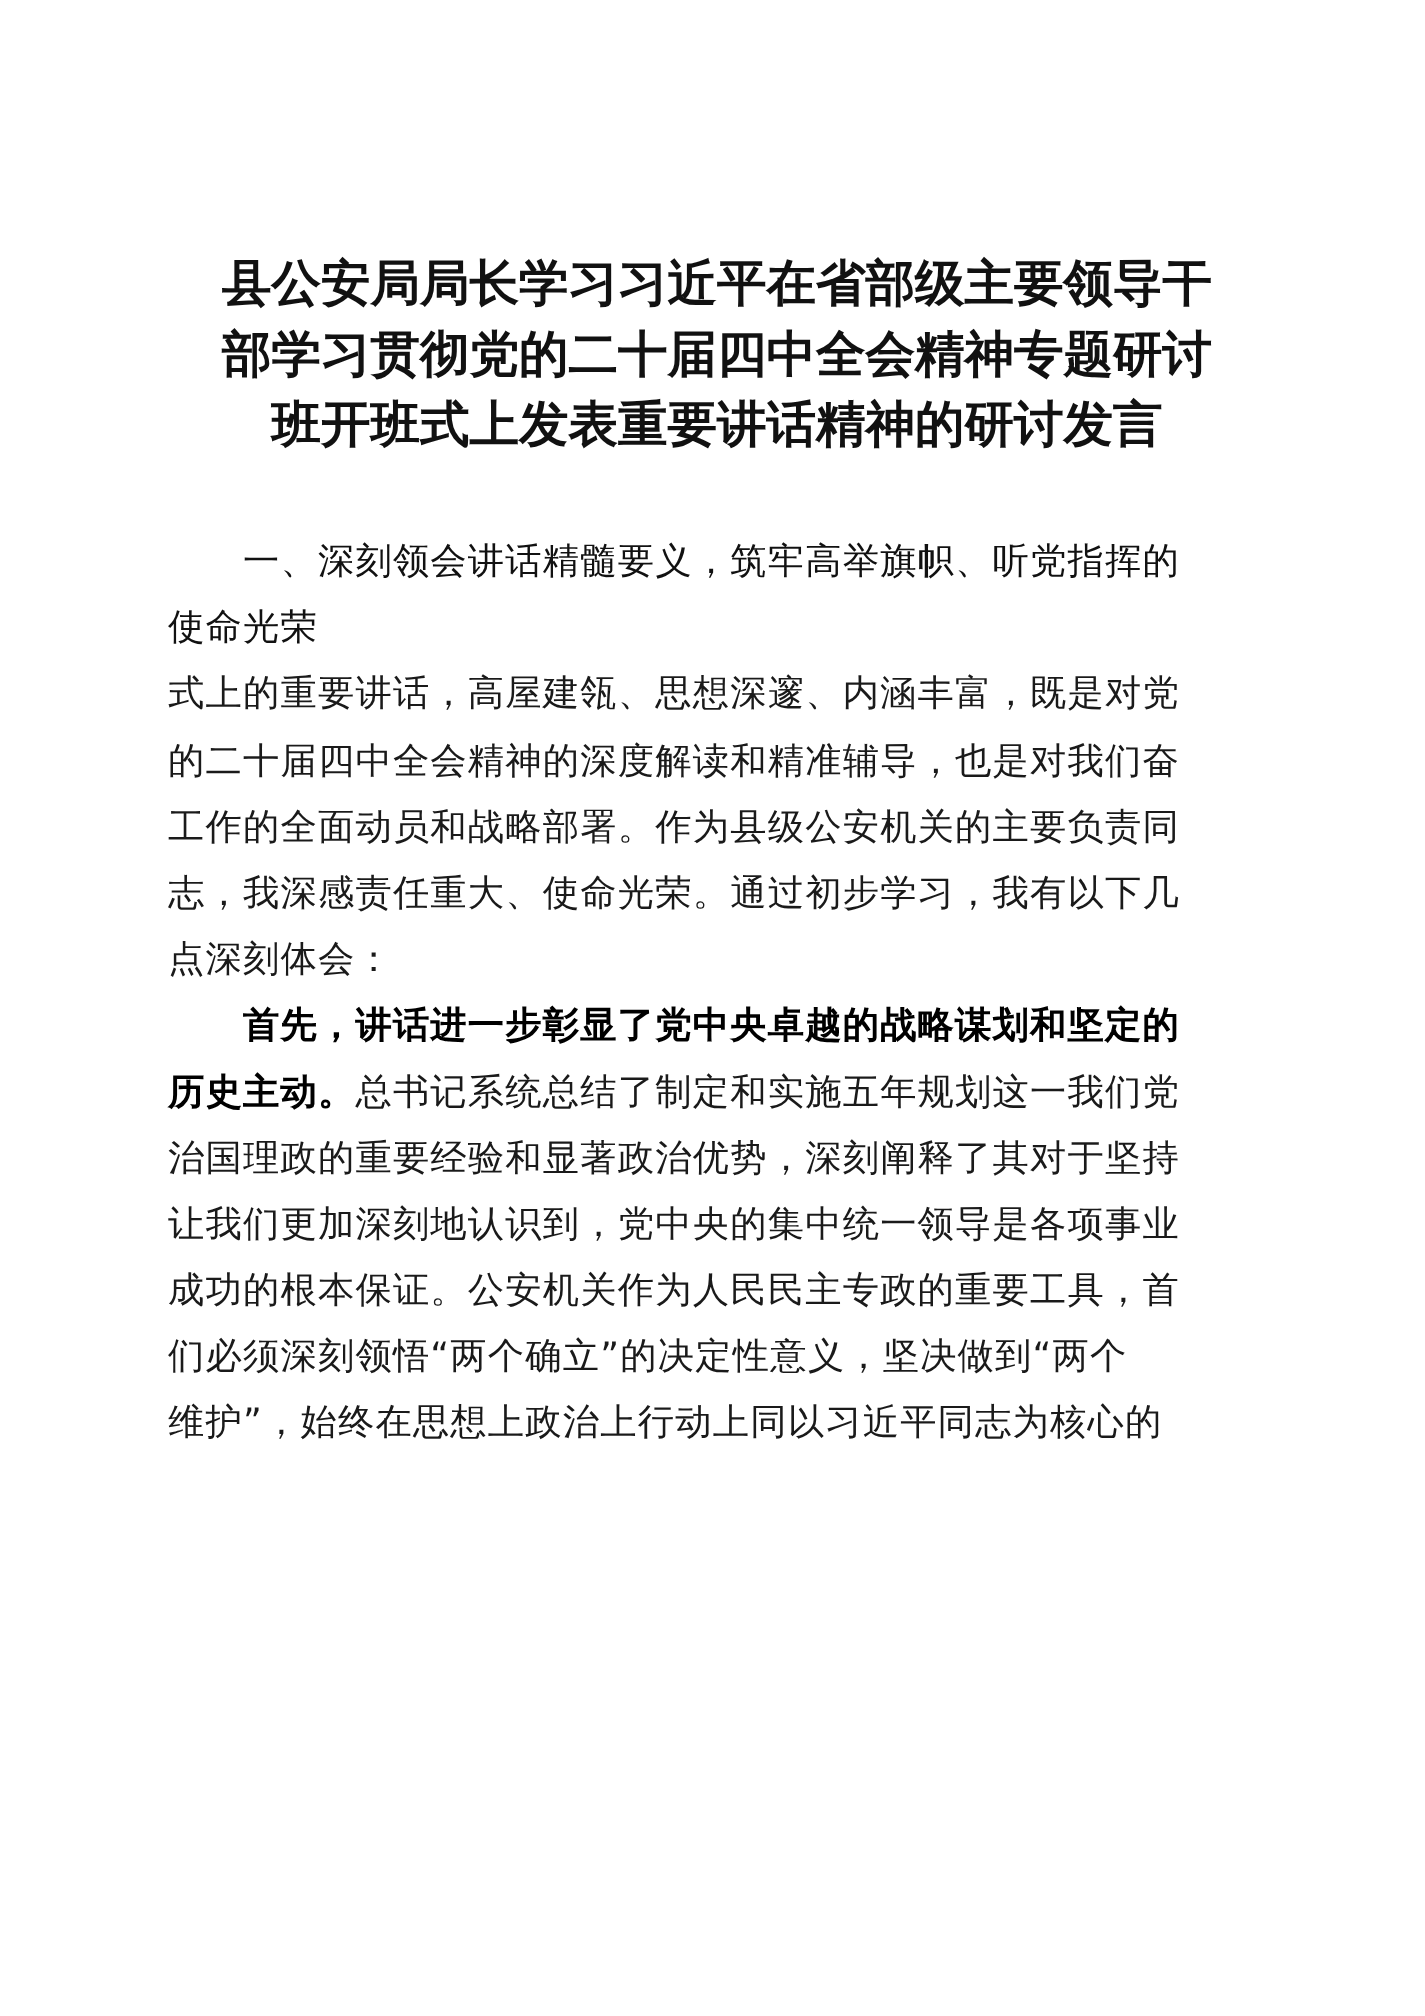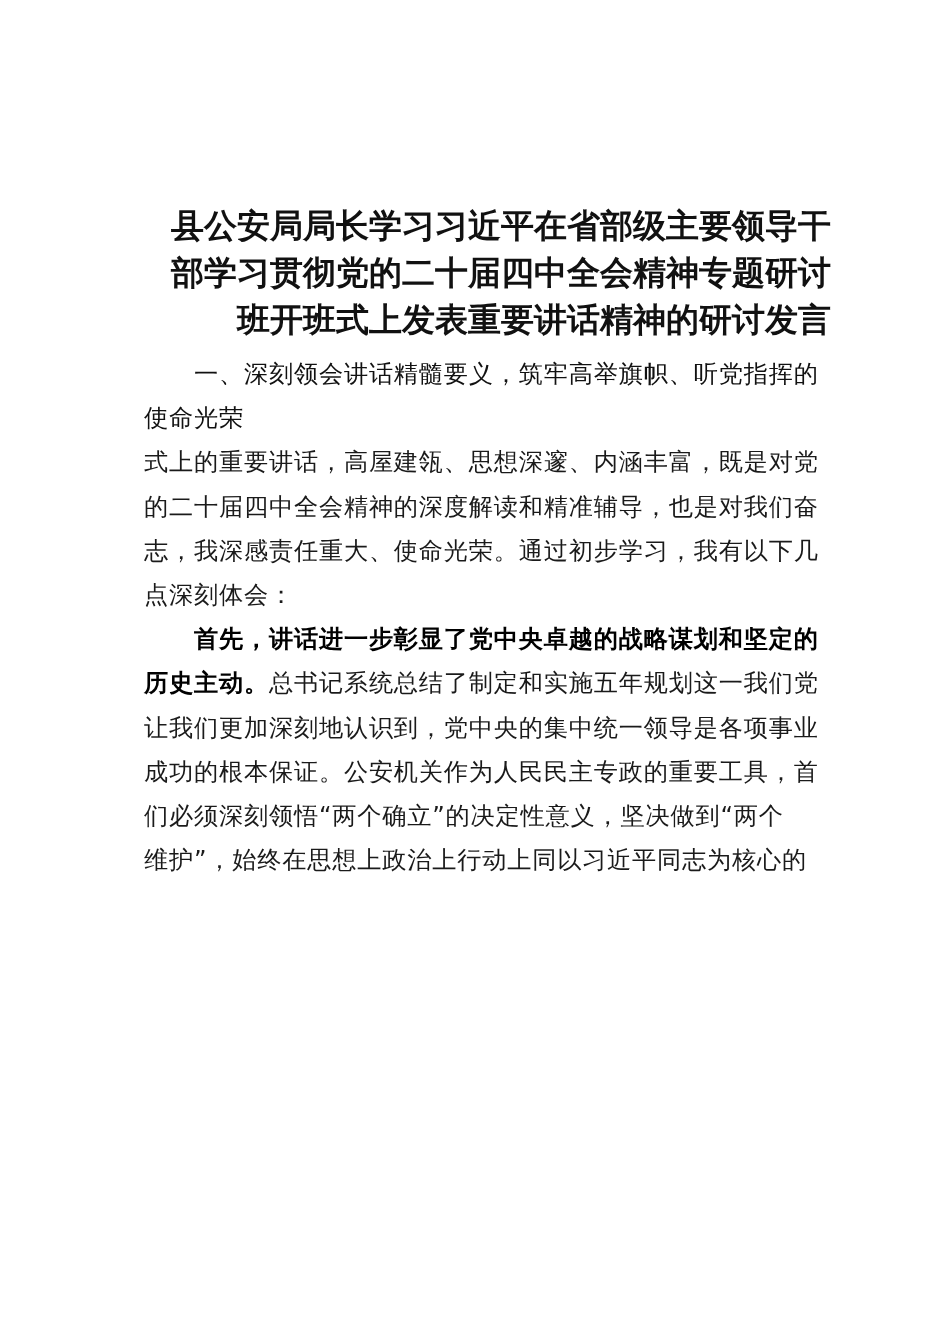--- a/index.html
+++ b/index.html
@@ -4,25 +4,25 @@
 <style>
   html, body { margin: 0; padding: 0; background: #ffffff; }
   body { width: 950px; height: 1344px; position: relative; overflow: hidden; }
   .page {
     position: absolute; left: 0; top: 0; width: 950px; height: 1344px; background: #fff;
   }
   .title {
     position: absolute; left: 125px; top: 165px; width: 706px;
     font-family: "DejaVu Serif", "Liberation Serif", serif;
     font-weight: bold; font-size: 33px; line-height: 47px;
-    color: #111; text-align: right; letter-spacing: 0px; margin-top: 37px;
+    color: #111; text-align: center; letter-spacing: 0px;
   }
   .title div { white-space: nowrap; }
   .body {
-    position: absolute; left: 144px; top: 352px; width: 704px;
+    position: absolute; left: 112px; top: 352px; width: 704px;
     font-family: "DejaVu Sans", "Liberation Sans", sans-serif;
     font-size: 24.2px; line-height: 44.2px; color: #1a1a1a;
   }
   .line { white-space: nowrap; height: 44.2px; letter-spacing: 0.8px; }
   .heading .line { font-family: "DejaVu Sans", sans-serif; color: #111; }
   .bold { font-weight: bold; color: #000; font-family: "DejaVu Serif", serif; }
 </style>
 </head>
 <body>
 
@@ -35,26 +35,28 @@
 
   <div class="body">
     <div class="heading">
       <div class="line">　　一、深刻领会讲话精髓要义，筑牢高举旗帜、听党指挥的</div>
       <div class="line">使命光荣</div>
     </div>
 
     <div>
       <div class="line">式上的重要讲话，高屋建瓴、思想深邃、内涵丰富，既是对党</div>
       <div class="line">的二十届四中全会精神的深度解读和精准辅导，也是对我们奋</div>
+      <div class="line">工作的全面动员和战略部署。作为县级公安机关的主要负责同</div>
       <div class="line">志，我深感责任重大、使命光荣。通过初步学习，我有以下几</div>
       <div class="line">点深刻体会：</div>
     </div>
 
     <div>
       <div class="line bold">　　首先，讲话进一步彰显了党中央卓越的战略谋划和坚定的</div>
       <div class="line"><span class="bold">历史主动。</span><span>总书记系统总结了制定和实施五年规划这一我们党</span></div>
+      <div class="line">治国理政的重要经验和显著政治优势，深刻阐释了其对于坚持</div>
       <div class="line">让我们更加深刻地认识到，党中央的集中统一领导是各项事业</div>
       <div class="line">成功的根本保证。公安机关作为人民民主专政的重要工具，首</div>
       <div class="line">们必须深刻领悟“两个确立”的决定性意义，坚决做到“两个</div>
       <div class="line">维护”，始终在思想上政治上行动上同以习近平同志为核心的</div>
     </div>
   </div>
 </div>
 
 </body></html>

